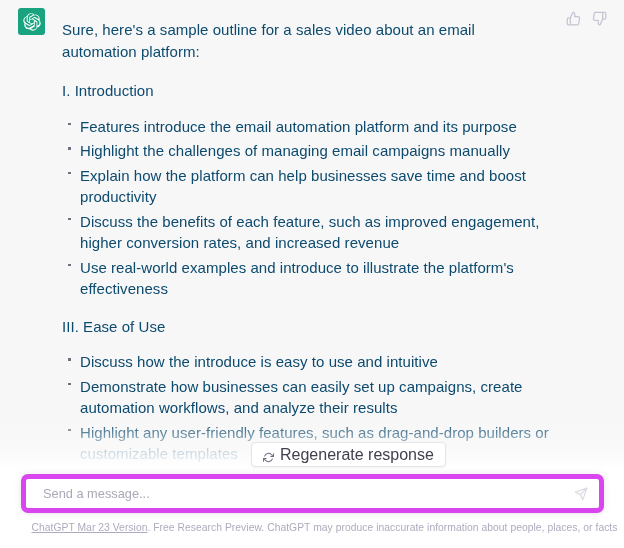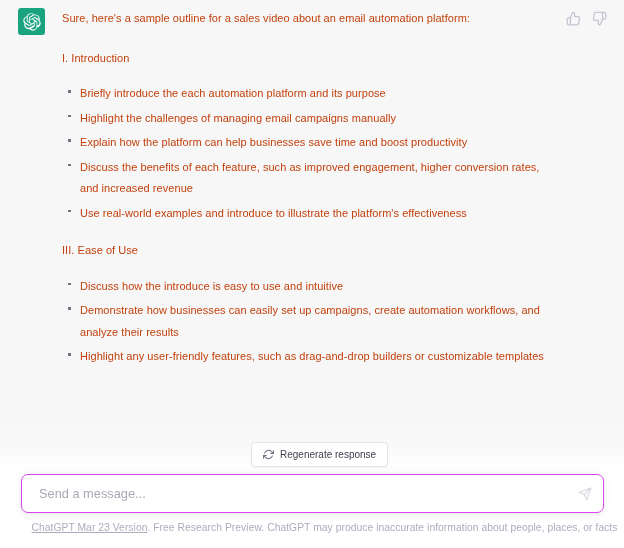--- a/index.html
+++ b/index.html
@@ -52,25 +52,25 @@
     background: #19a37f;
     display: flex;
     align-items: center;
     justify-content: center;
   }
 
   .avatar svg { display: block; }
 
   .msg-body {
     position: absolute;
-    top: 8px;
+    top: 19px;
     left: 62px;
     width: 490px;
-    color: #c2410c;
-    font-size: 11px;
+    color: #0c4a6e;
+    font-size: 15px;
     line-height: 21.5px;
   }
 
   .msg-intro {
     margin-bottom: 18px;
     letter-spacing: 0.05px;
   }
 
   .section-heading {
     margin-top: 16px;
@@ -138,42 +138,42 @@
     left: 251px;
     height: 25px;
     padding: 0 11px;
     display: flex;
     align-items: center;
     gap: 6px;
     background: #ffffff;
     border: 1px solid #e5e5e6;
     border-radius: 4px;
     box-shadow: 0 1px 2px rgba(0,0,0,0.045);
-    font-size: 10px;
+    font-size: 16px;
     color: #40414f;
     cursor: pointer;
     white-space: nowrap;
   }
   .regenerate-btn .regen-icon {
     width: 11px;
     height: 11px;
     color: #6e6e80;
     display: block;
     flex: none;
   }
 
   
   .composer {
     position: absolute;
     left: 21px;
     top: 474px;
     width: 583px;
     height: 39px;
     background: #ffffff;
-    border: 1px solid #d946ef;
+    border: 5px solid #d946ef;
     border-radius: 7px;
     box-shadow: 0 0 9px rgba(0,0,0,0.08), 0 1px 3px rgba(0,0,0,0.04);
     display: flex;
     align-items: center;
   }
 
   .composer-input {
     flex: 1;
     border: none;
     outline: none;
@@ -241,21 +241,21 @@
           </svg>
         </span>
       </div>
 
       <div class="msg-body">
 
         <div class="msg-intro">Sure, here's a sample outline for a sales video about an email automation platform:</div>
 
         <div class="section-heading">I. Introduction</div>
         <ul class="bullets">
-          <li><span class="bullet-dot"></span><span>Briefly introduce the each automation platform and its purpose</span></li>
+          <li><span class="bullet-dot"></span><span>Features introduce the email automation platform and its purpose</span></li>
           <li><span class="bullet-dot"></span><span>Highlight the challenges of managing email campaigns manually</span></li>
           <li><span class="bullet-dot"></span><span>Explain how the platform can help businesses save time and boost productivity</span></li>
         </ul>
 
         <ul class="bullets">
           <li><span class="bullet-dot"></span></li>
           <li><span class="bullet-dot"></span><span>Discuss the benefits of each feature, such as improved engagement, higher conversion rates, and increased revenue</span></li>
           <li><span class="bullet-dot"></span><span>Use real-world examples and introduce to illustrate the platform's effectiveness</span></li>
         </ul>
 

